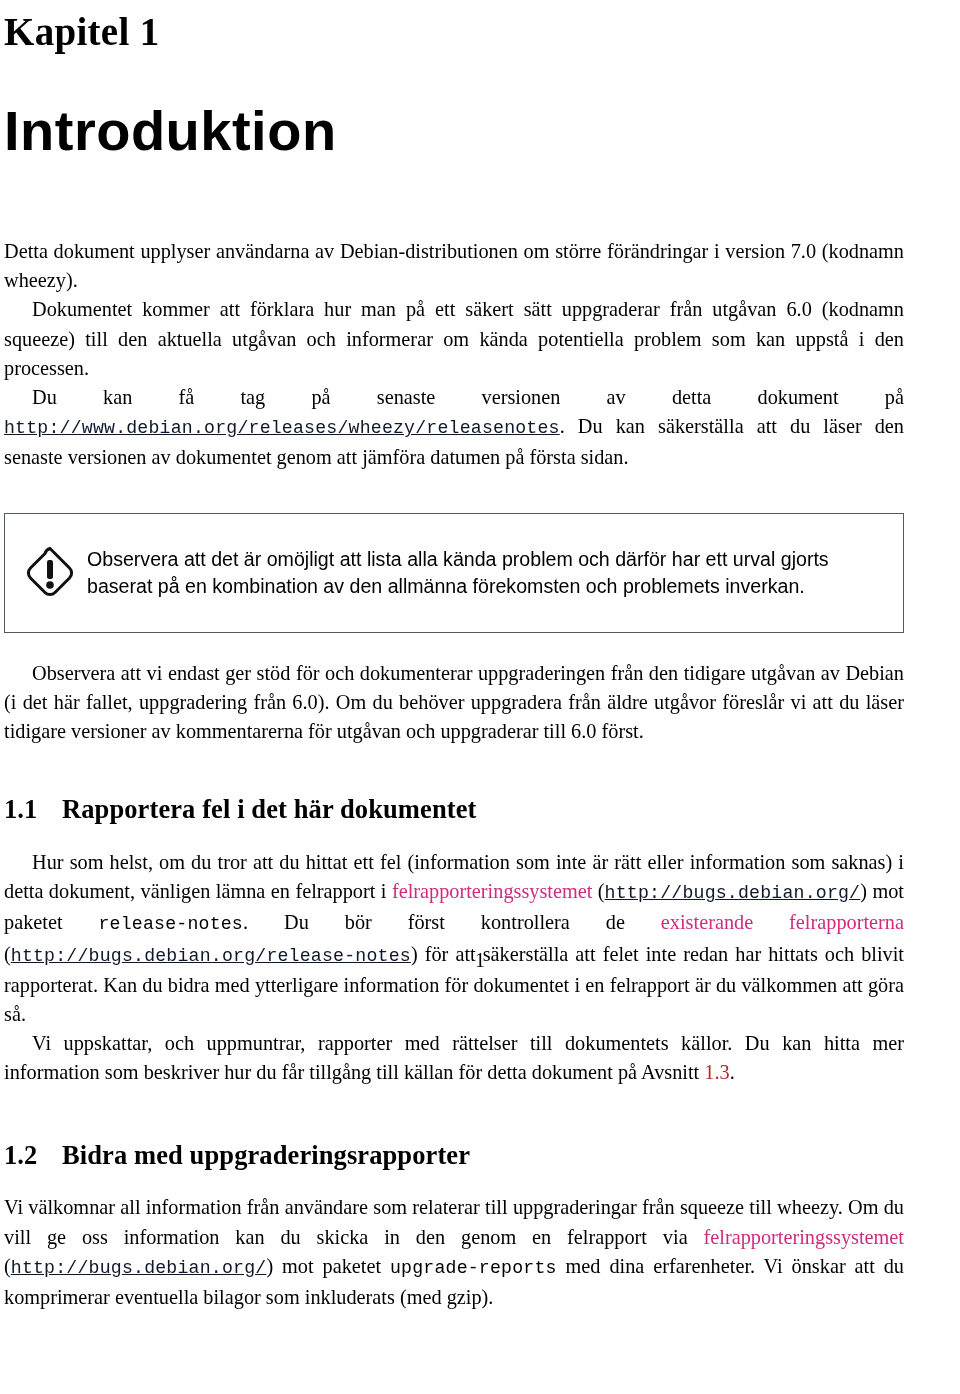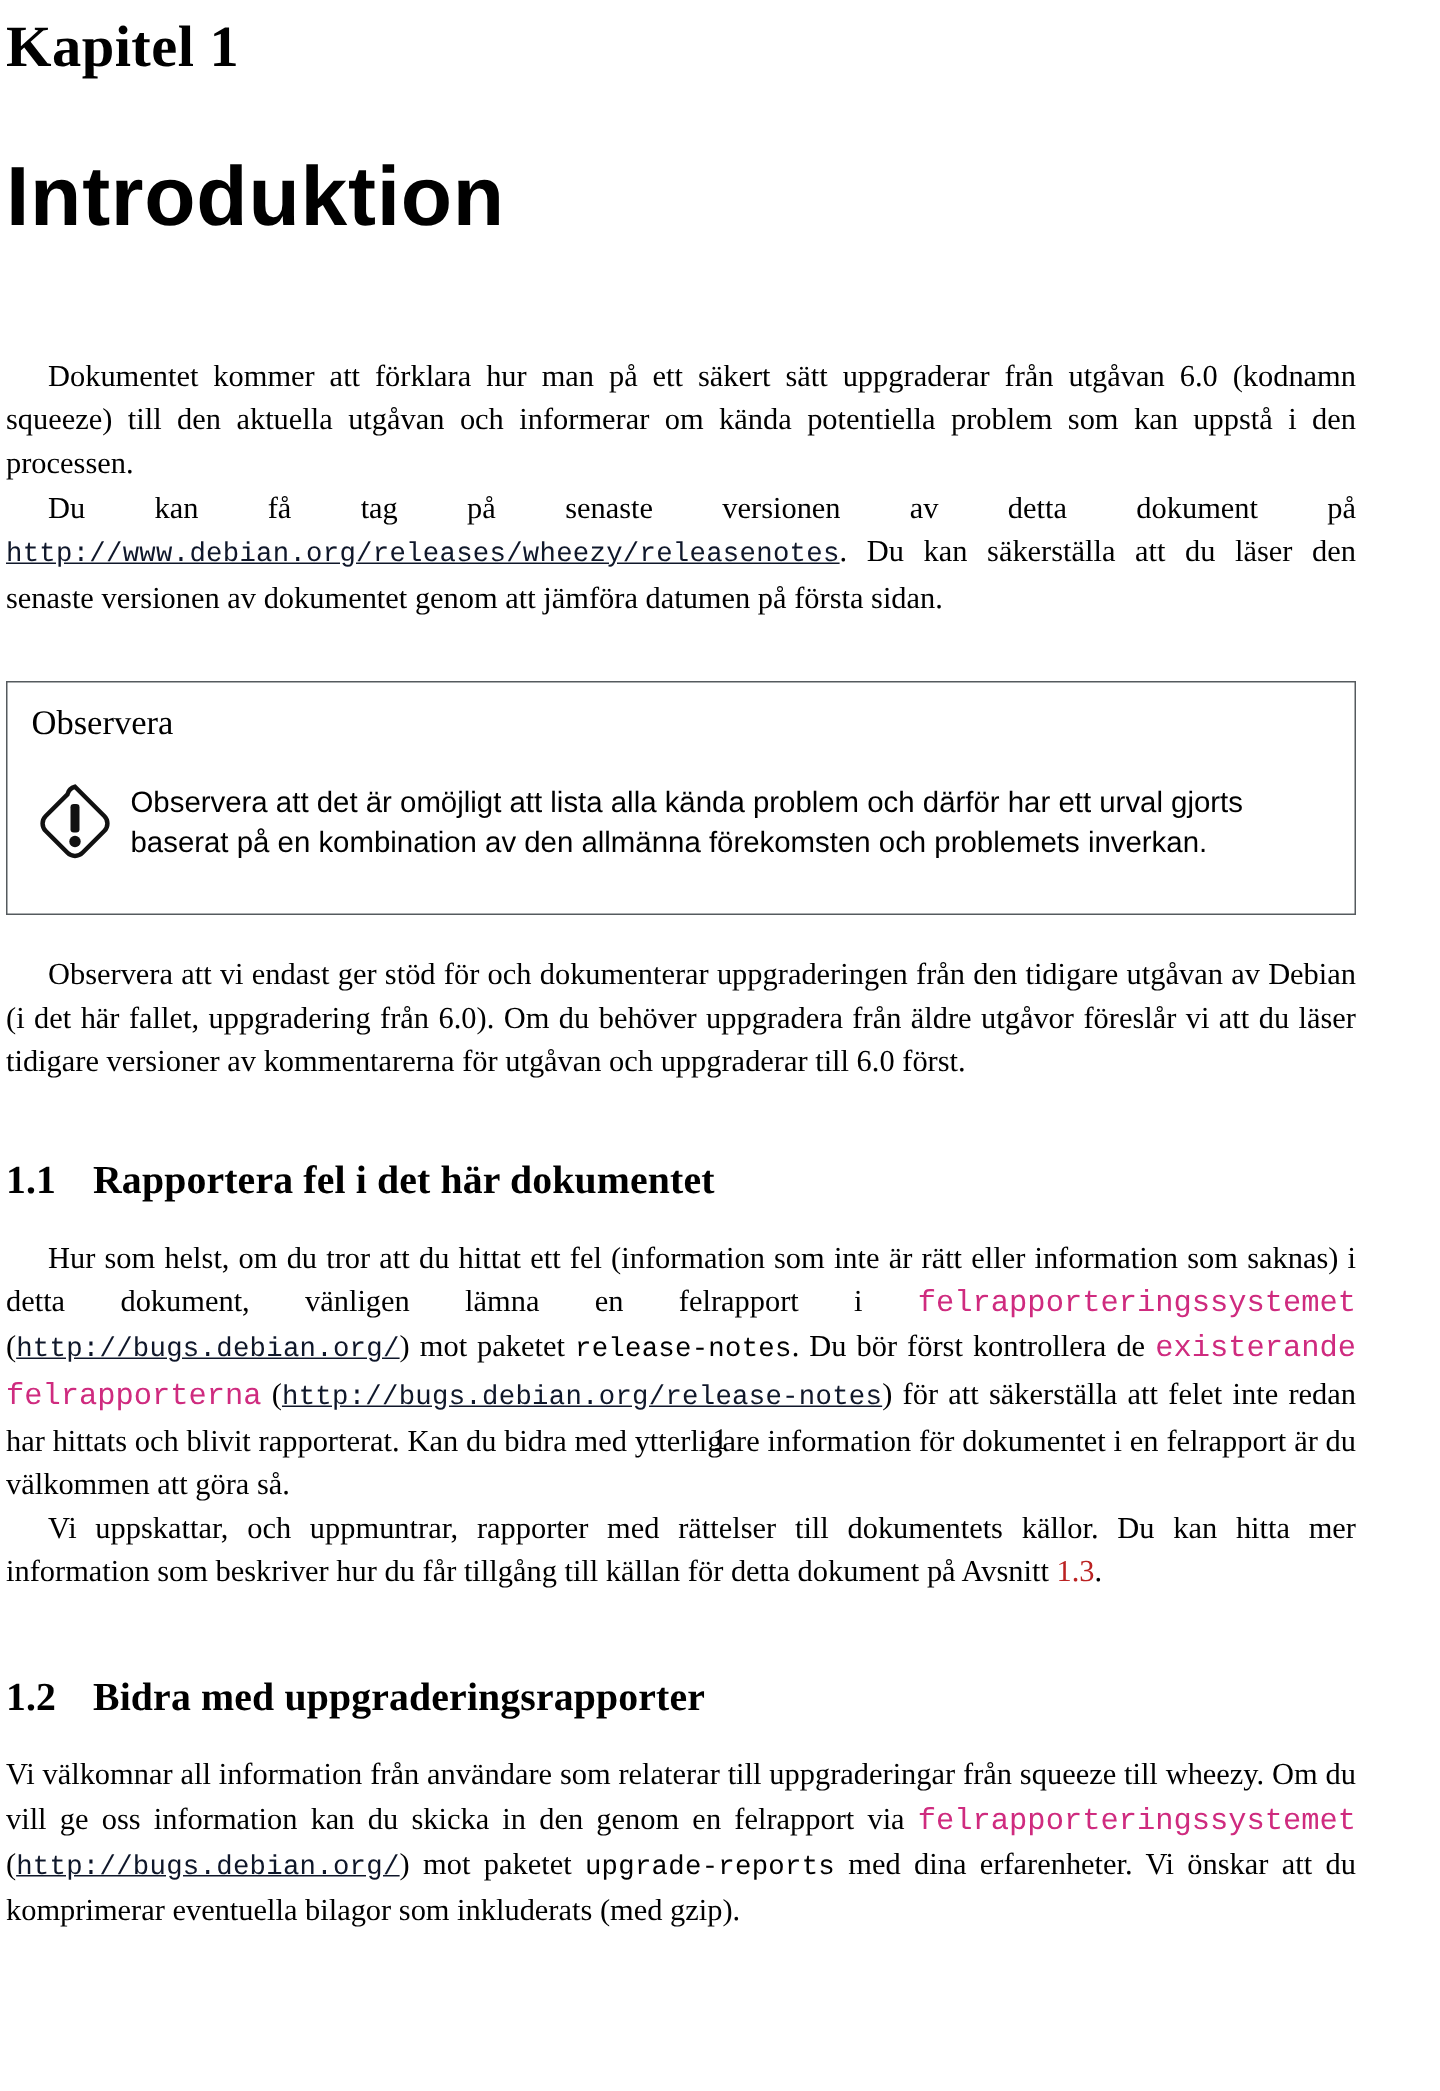--- a/index.html
+++ b/index.html
@@ -87,21 +87,20 @@
   }
   .url {
     font-family: "Liberation Mono", "DejaVu Sans Mono", monospace;
     font-size: 18.2px;
     letter-spacing: 0.2px;
     color: #0f172a;
     text-decoration: underline;
   }
   .link {
     color: #cf2b7f;
-    font-family: Liberation Mono, monospace;
   }
   .xref {
     color: #bb2222;
   }
 
   
   .note-box {
     position: relative;
     border: 1.4px solid #555a5e;
     box-sizing: border-box;
@@ -150,29 +149,29 @@
 
 <div class="page">
   <div class="content">
 
     <h1 class="chapter-label">Kapitel 1</h1>
 
     <h2 class="chapter-title">Introduktion</h2>
 
     <div style="height:78px"></div>
 
+    <p class="body">Detta dokument upplyser användarna av Debian-distributionen om större förändringar i version 7.0 (kodnamn wheezy).</p>
 
     <p class="body indent">Dokumentet kommer att förklara hur man på ett säkert sätt uppgraderar från utgåvan 6.0 (kodnamn squeeze) till den aktuella utgåvan och informerar om kända potentiella problem som kan uppstå i den processen.</p>
 
     <p class="body indent"><span>Du kan få tag på senaste versionen av detta dokument på </span><span class="url">http://www.debian.org/releases/wheezy/releasenotes</span><span>. Du kan säkerställa att du läser den senaste versionen av dokumentet genom att jämföra datumen på första sidan.</span></p>
 
     <div class="vspace-lg"></div>
 
     <div class="note-box">
-      <div class="note-title">Observera</div>
       <div class="note-body-row">
         <div class="note-icon">
           <svg width="58" height="58" viewBox="0 0 58 58" aria-hidden="true">
             <path d="M29 4.5 L48.5 24 A7 7 0 0 1 48.5 34 L34 48.5 A7 7 0 0 1 24 48.5 L9.5 34 A7 7 0 0 1 9.5 24 L24 9.5 A7 7 0 0 1 29 4.5 Z" fill="none" stroke="#111111" stroke-width="3"></path>
             <rect x="26" y="16" width="6" height="19" rx="2.2" fill="#111111"></rect>
             <circle cx="29" cy="41" r="3.8" fill="#111111"></circle>
           </svg>
         </div>
         <div class="note-text">Observera att det är omöjligt att lista alla kända problem och därför har ett urval gjorts baserat på en kombination av den allmänna förekomsten och problemets inverkan.</div>
       </div>

